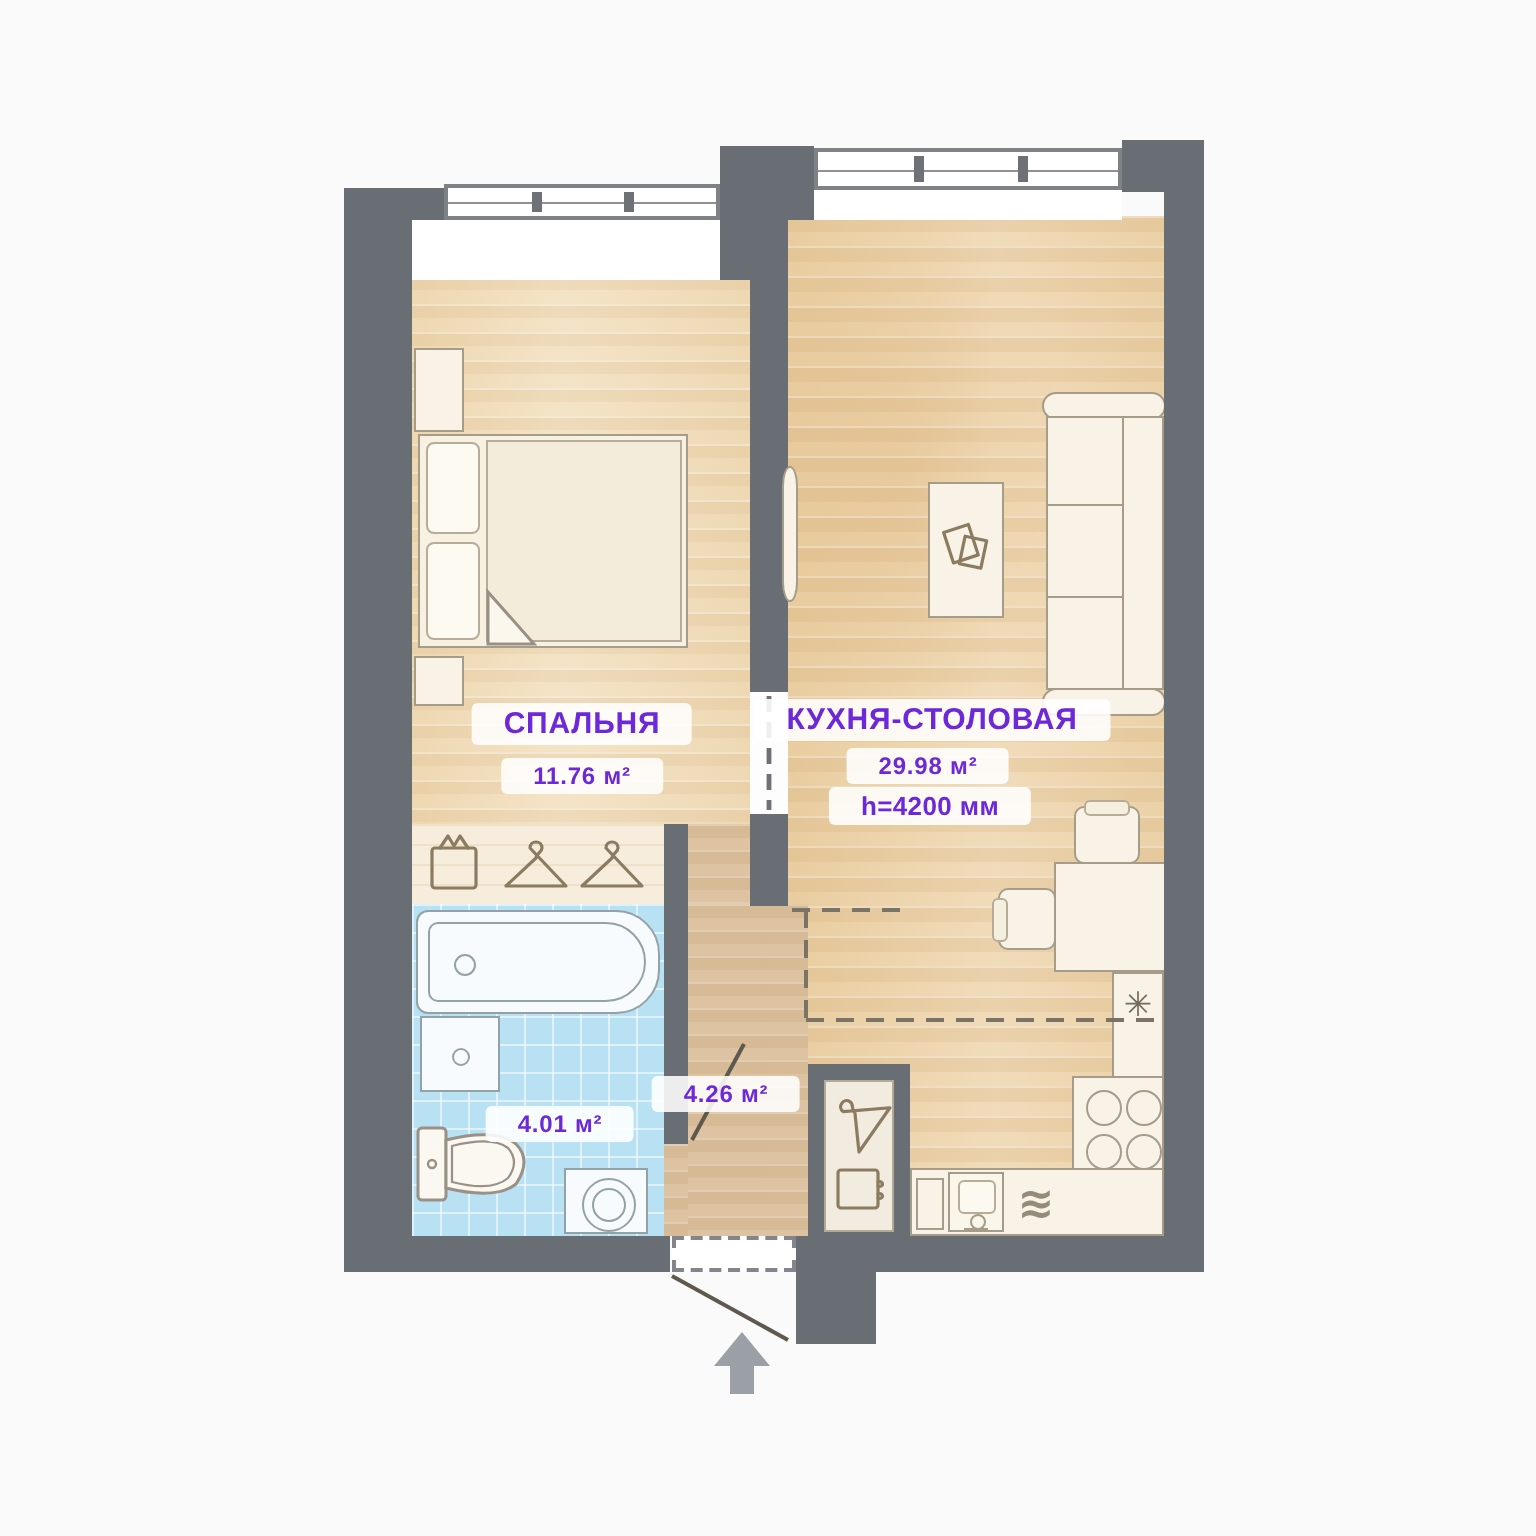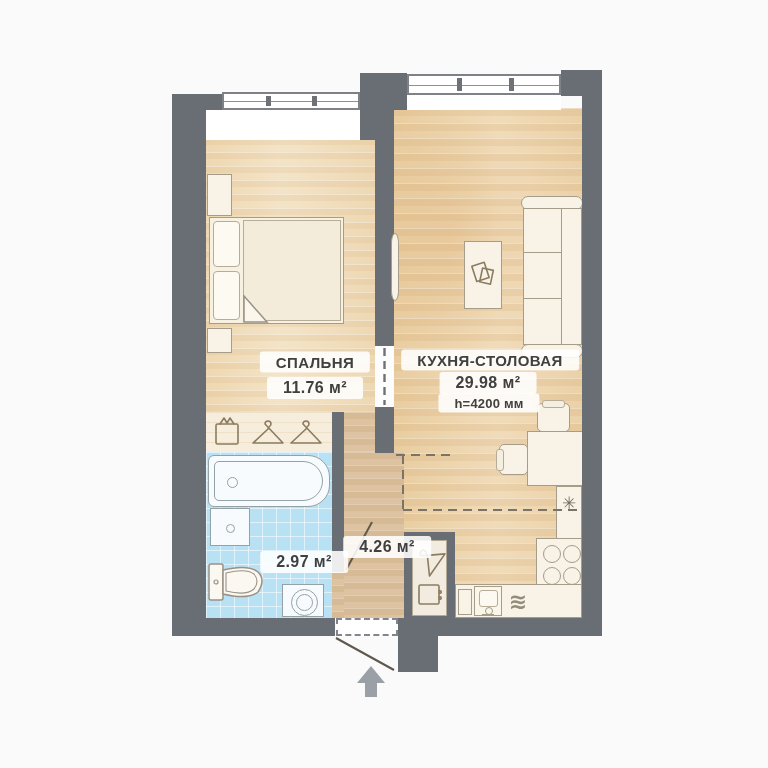--- a/index.html
+++ b/index.html
@@ -58,24 +58,24 @@
   .window{position:absolute;background:#ffffff;border:2px solid #7e8287;box-sizing:border-box;z-index:25;}
   .window .mid{position:absolute;left:0;right:0;top:50%;height:0;border-top:1.5px solid #8d9196;}
   .wtick{position:absolute;top:2px;bottom:2px;width:5px;background:#6e7277;}
   
   .open-dashed{position:absolute;background:#fdfdfd;z-index:22;}
   .threshold{position:absolute;background:#ffffff;border:2px dashed #82868c;box-sizing:border-box;z-index:22;}
   
   .chip{
     position:absolute;transform:translate(-50%,-50%);
     background:rgba(255,255,255,.88);border-radius:3px;padding:2px 16px;
-    font-weight:bold;color:#404040;white-space:nowrap;z-index:40;letter-spacing:.4px;margin-left:24px;
+    font-weight:bold;color:#6d28d9;white-space:nowrap;z-index:40;letter-spacing:.4px;
   }
   .room-name{font-size:15px;}
-  .room-area{font-size:16px;}
+  .room-area{font-size:12px;}
   .room-h{font-size:13px;letter-spacing:.2px;}
   .sym{position:absolute;transform:translate(-50%,-50%);color:#746c5c;font-weight:bold;z-index:12;}
   
   .arrow-head{position:absolute;width:0;height:0;border-left:14px solid transparent;border-right:14px solid transparent;border-bottom:17px solid #9aa0a6;}
   .arrow-stem{position:absolute;background:#9aa0a6;}
   svg.overlay{position:absolute;left:0;top:0;z-index:30;pointer-events:none;}
   .icon-stroke{stroke:#8b7c61;fill:none;stroke-width:1.6;stroke-linecap:round;stroke-linejoin:round;}
   .fix-stroke{stroke:#9a9186;fill:#fbf8f1;stroke-width:1.5;}
 </style>
 </head>
@@ -241,14 +241,14 @@
   <line x1="403" y1="510" x2="582" y2="510" stroke="#7b7466" stroke-width="2" stroke-dasharray="9 6"></line>
   <line x1="346" y1="570" x2="372" y2="522" stroke="#5f594d" stroke-width="2"></line>
   <line x1="336" y1="638" x2="394" y2="670" stroke="#5f594d" stroke-width="2"></line>
 </svg>
 
 <div class="chip room-name" style="left:291px;top:362px;">СПАЛЬНЯ</div>
 <div class="chip room-area" style="left:291px;top:388px;">11.76 м²</div>
 <div class="chip room-name" style="left:466px;top:360px;">КУХНЯ-СТОЛОВАЯ</div>
 <div class="chip room-area" style="left:464px;top:383px;">29.98 м²</div>
 <div class="chip room-h" style="left:465px;top:403px;">h=4200 мм</div>
-<div class="chip room-area" style="left:280px;top:562px;">2.97 м²</div>
+<div class="chip room-area" style="left:280px;top:562px;">4.01 м²</div>
 <div class="chip room-area" style="left:363px;top:547px;">4.26 м²</div>
 
 </body></html>

